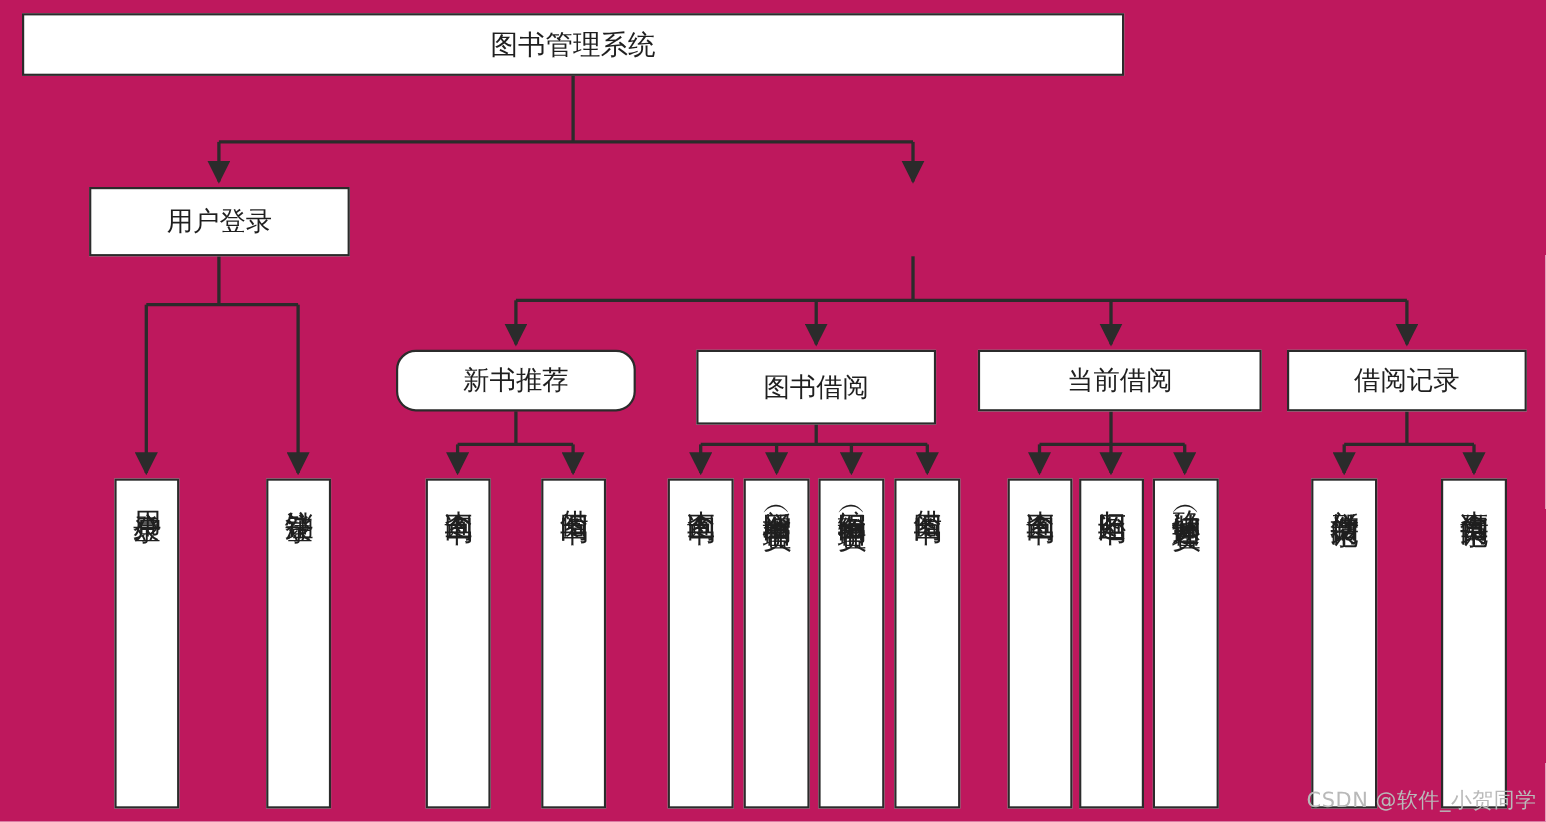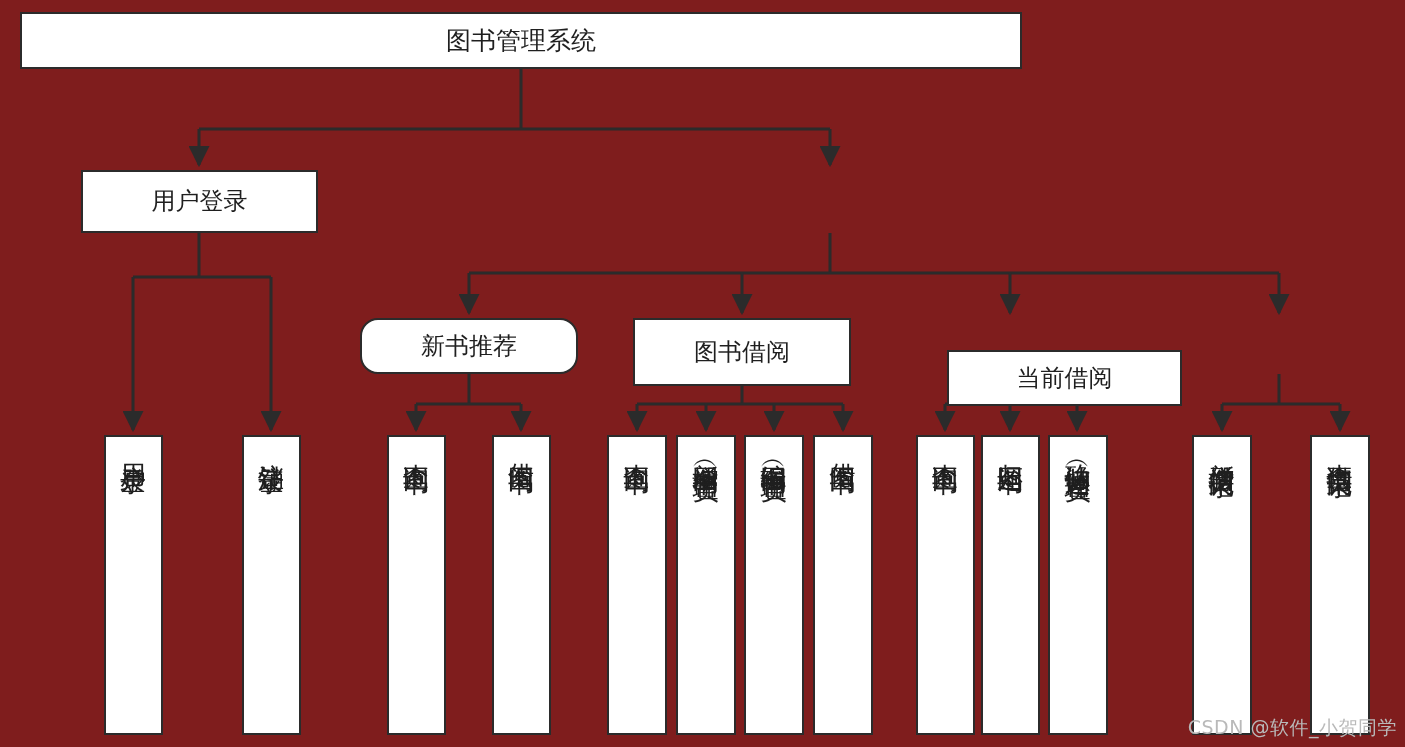--- a/index.html
+++ b/index.html
@@ -5,21 +5,21 @@
 <style>
   html,body{margin:0;padding:0;background:#ffffff;}
   body{
     font-family:"DejaVu Sans","Liberation Sans",sans-serif;
     color:#1a1a1a;
   }
   #canvas{
     position:relative;
     width:1405px;
     height:747px;
-    background:#7f1d1d;
+    background:#be185d;
     overflow:hidden;
   }
   #edges{
     position:absolute;
     left:0; top:0;
     width:1405px; height:747px;
     pointer-events:none;
   }
   .node{
     position:absolute;
@@ -128,22 +128,25 @@
   <div class="node horiz" style="left:81px; top:170px; width:237px; height:63px;">
     <span class="lbl">用户登录</span>
   </div>
 
   <div class="node horiz" style="left:360px; top:318px; width:218px; height:56px;border-radius:18px;">
     <span class="lbl">新书推荐</span>
   </div>
   <div class="node horiz" style="left:633px; top:318px; width:218px; height:68px;">
     <span class="lbl">图书借阅</span>
   </div>
-  <div class="node horiz" style="left:947px; top:318px; width:235px; height:56px;margin-top:32px;">
+  <div class="node horiz" style="left:889px; top:318px; width:258px; height:56px;">
     <span class="lbl">当前借阅</span>
+  </div>
+  <div class="node horiz" style="left:1170px; top:318px; width:218px; height:56px;">
+    <span class="lbl">借阅记录</span>
   </div>
 
   <div class="node leaf" style="left:104px; top:435px; width:59px; height:300px;">
     <span class="lbl">用户登录</span>
   </div>
   <div class="node leaf" style="left:242px; top:435px; width:59px; height:300px;">
     <span class="lbl">注销登录</span>
   </div>
 
   <div class="node leaf" style="left:387px; top:435px; width:59px; height:300px;">

